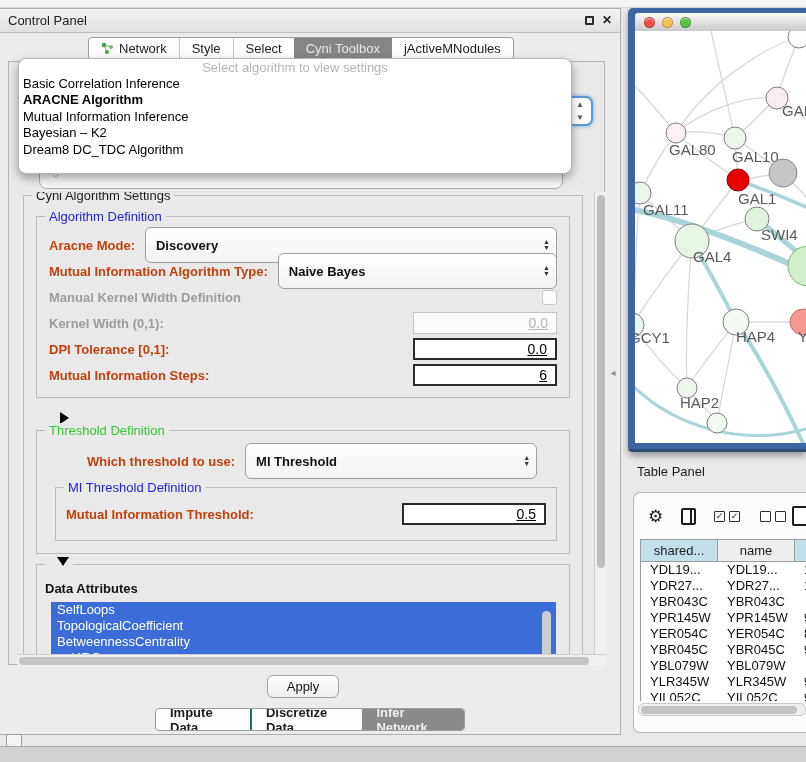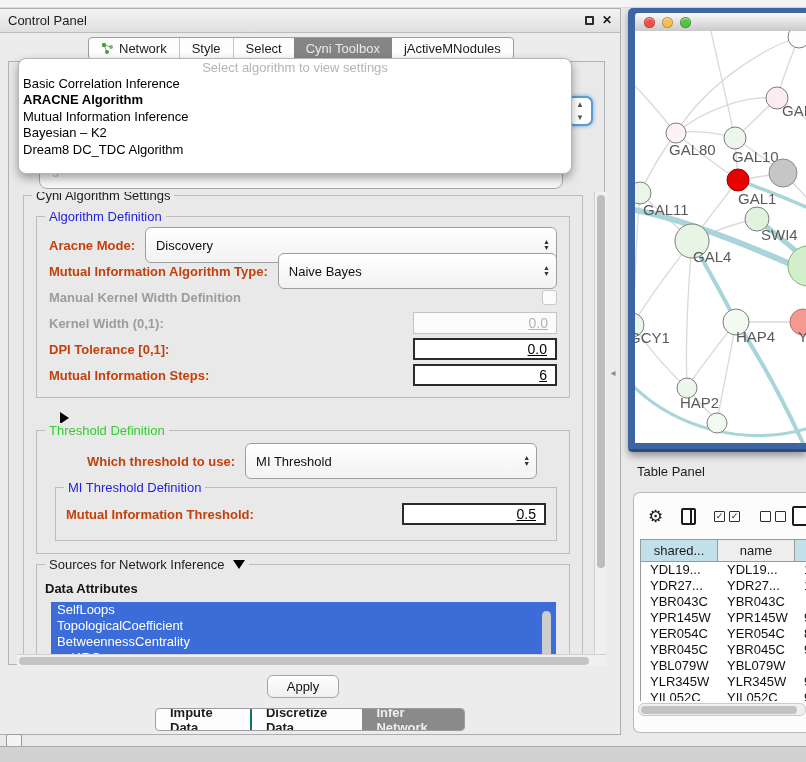--- a/index.html
+++ b/index.html
@@ -49,21 +49,21 @@
   .grouplabel.blue { color:#2222dd; }
   .grouplabel.green { color:#33cc33; }
 
   #settings-group { margin:3px 0 0 6px; width:560px; height:470px; }
   #algo-def-group { margin:20px 12px 0 12px; padding:16px 12px 8px 12px; }
   .form-row { display:flex; align-items:center; height:24px; margin-bottom:2px; }
   .form-label { font-size:13px; font-weight:bold; color:#c2410c; white-space:nowrap; }
   .form-label.disabled { color:#9c9c9c; }
   .spacer { flex:1; }
   .combo { flex:1; margin-left:10px; height:36px; border:1px solid #9f9f9f; border-radius:6px;
-    background:linear-gradient(#ffffff,#f2f2f2); display:flex; align-items:center; font-size:13px; color:#111; padding:0 6px 0 10px; }
+    background:linear-gradient(#ffffff,#f2f2f2); display:flex; align-items:center; font-size:13px; color:#111; padding:0 6px 0 10px;font-weight:bold; }
   .combo .val { flex:1; }
   .combo.fixed { flex:none; }
   .combo-arrows { display:flex; flex-direction:column; font-size:7px; line-height:6px; color:#333; }
   .checkbox { width:15px; height:15px; border:1px solid #c9c9c9; border-radius:3px; background:#fcfcfc; }
   .num-input { width:144px; height:22px; font-size:14px; text-align:right; padding:0 8px; display:flex; align-items:center; justify-content:flex-end; background:#fff;text-decoration:underline; }
   .num-input.disabled { border:1px solid #c4c4c4; color:#b3b3b3; background:#fbfbfb; }
   .num-input.active { border:2px solid #2b2b2b; color:#000; }
 
   .hub-row { display:flex; align-items:center; margin:10px 0 2px 26px; height:20px; }
   .tri-right { width:0; height:0; border-left:9px solid #000; border-top:6px solid transparent; border-bottom:6px solid transparent; margin-left:10px; }
@@ -253,21 +253,20 @@
               <div class="form-row">
                 <span class="form-label">Mutual Information Threshold:</span>
                 <span class="spacer"></span>
                 <span class="num-input active">0.5</span>
               </div>
             </div>
           </div>
 
           <div id="sources-group" class="groupbox">
             <span class="grouplabel" style="display:inline-flex;align-items:center;">
-              <span>Sources for Network Inference</span>
               <span class="tri-down"></span>
             </span>
             <div class="data-attr-title" style="margin-top:8px;">Data Attributes</div>
             <div class="attr-list">
               <div class="attr-item">SelfLoops</div>
               <div class="attr-item">TopologicalCoefficient</div>
               <div class="attr-item">BetweennessCentrality</div>
               <div class="attr-item">gal4RGexp</div>
               <div class="attr-scroll"></div>
             </div>

